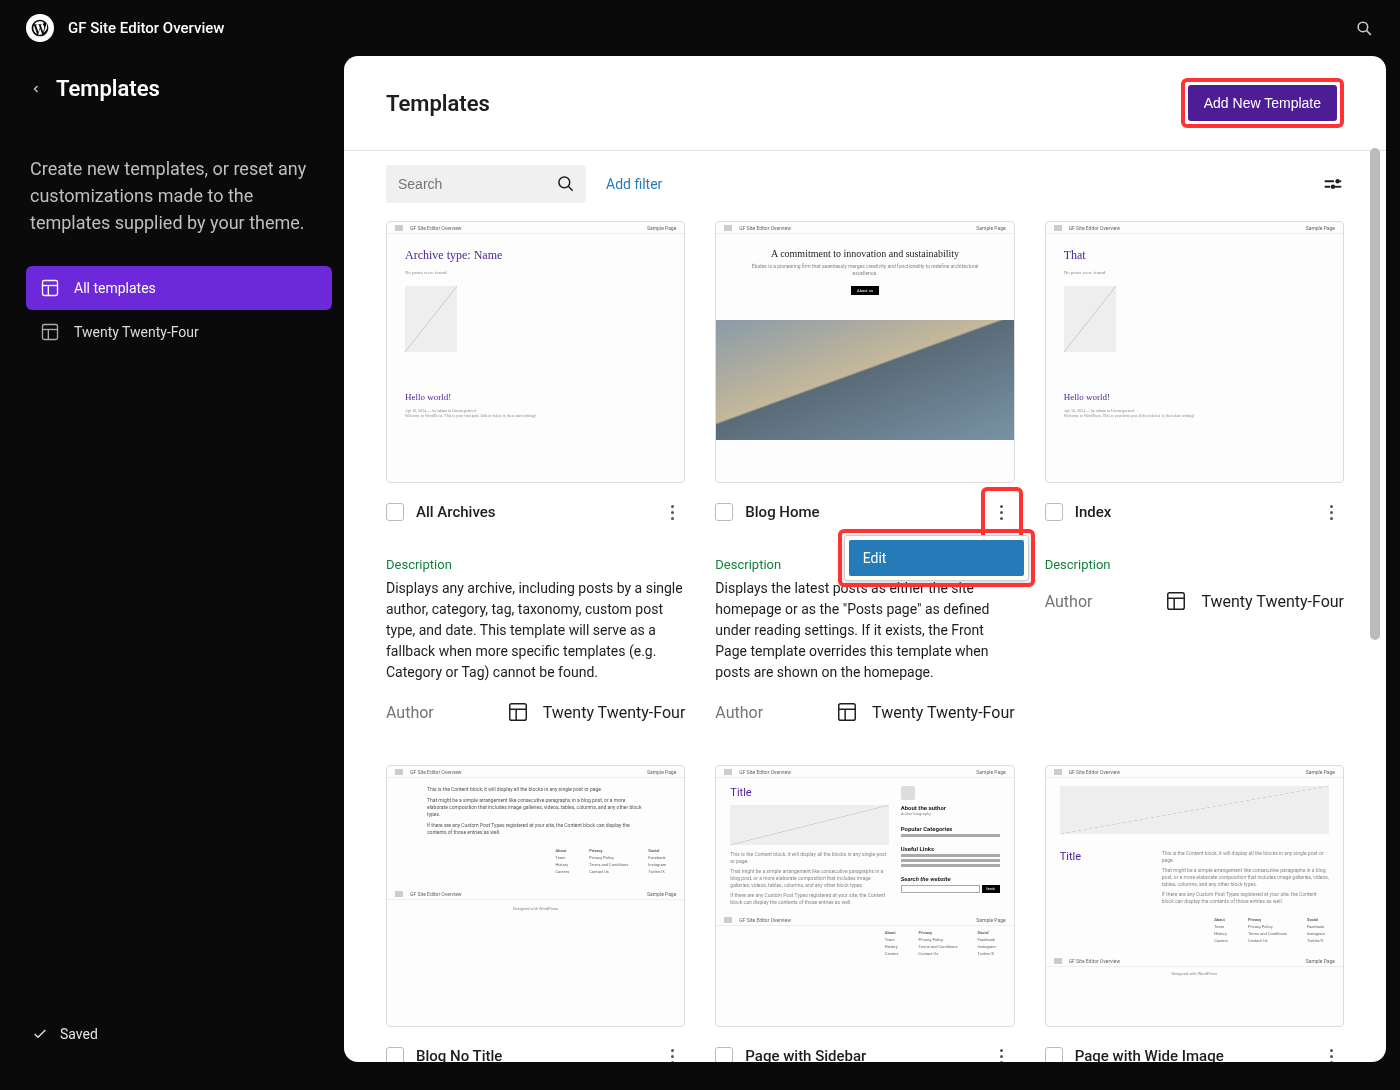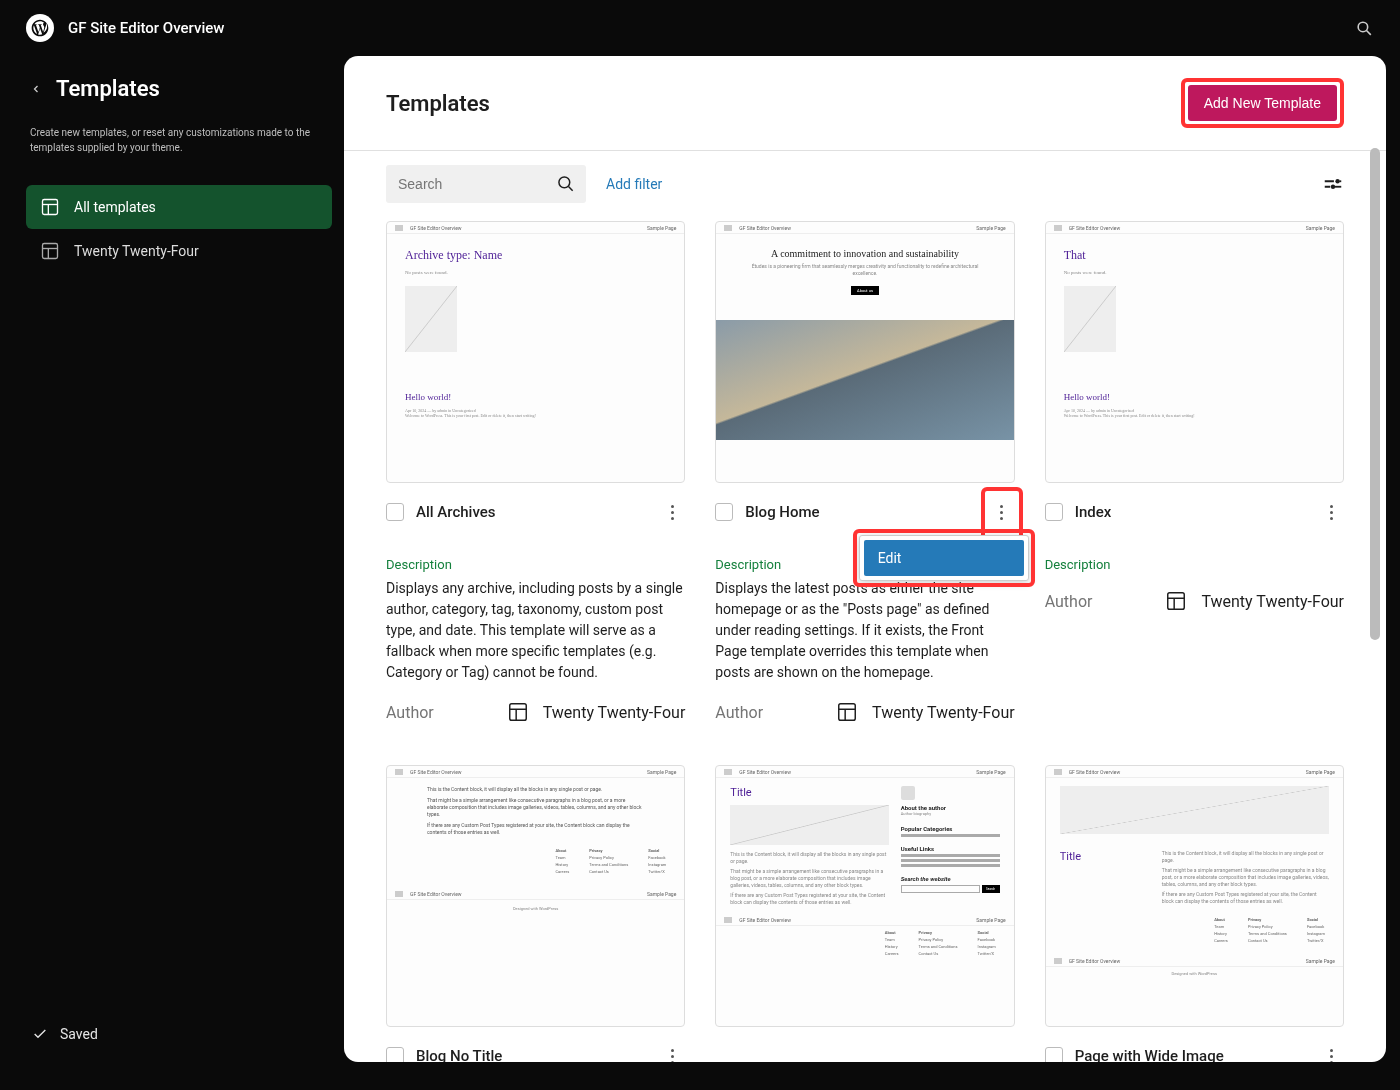--- a/index.html
+++ b/index.html
@@ -9,30 +9,30 @@
 .topbar { height: 56px; display: flex; align-items: center; padding: 0 12px; }
 .wp-logo { width: 28px; height: 28px; border-radius: 50%; background: #fff; color: #0a0a0a; display: flex; align-items: center; justify-content: center; font-weight: bold; font-size: 18px; margin-right: 14px; }
 .site-title { color: #fff; font-size: 15px; font-weight: 500; flex: 1; }
 .spotlight { color: #ccc; cursor: pointer; }
 
 .layout { display: flex; height: calc(100% - 70px); }
 .sidebar { width: 330px; padding: 20px 12px 0 12px; display: flex; flex-direction: column; color: #ddd; }
 .sb-head { display: flex; align-items: center; gap: 14px; margin-bottom: 24px; padding-left: 4px; }
 .sb-back { color: #ccc; cursor: pointer; font-size: 14px; }
 .sb-title { color: #fff; font-size: 22px; font-weight: 600; }
-.sb-desc { font-size: 10px; color: #bfbfbf; line-height: 1.5; padding: 0 4px; margin-bottom: 30px; }
+.sb-desc { font-size: 18px; color: #bfbfbf; line-height: 1.5; padding: 0 4px; margin-bottom: 30px; margin-top: 30px; }
 .sb-item { display: flex; align-items: center; gap: 14px; padding: 12px 14px; border-radius: 6px; font-size: 14px; color: #ddd; cursor: pointer; }
-.sb-item.active { background: #14532d; color: #fff; }
+.sb-item.active { background: #6d28d9; color: #fff; }
 .sb-footer { margin-top: auto; padding: 20px 6px; display: flex; align-items: center; gap: 12px; color: #e5e5e5; font-size: 14px; }
 
 .main { flex: 1; background: #fff; color: #1e1e1e; border-radius: 14px; display: flex; flex-direction: column; overflow: hidden; position: relative; }
 .m-head { display: flex; align-items: center; justify-content: space-between; padding: 22px 42px; border-bottom: 1px solid #e0e0e0; }
 .m-title { font-size: 22px; font-weight: 600; }
 .add-btn-wrap { border: 4px solid #f33; border-radius: 6px; padding: 3px; }
-.add-btn { background: #be185d; color: #fff; border: none; padding: 10px 16px; font-size: 14px; border-radius: 3px; cursor: pointer; }
+.add-btn { background: #4c1d95; color: #fff; border: none; padding: 10px 16px; font-size: 14px; border-radius: 3px; cursor: pointer; }
 
 .m-toolbar { display: flex; align-items: center; padding: 14px 42px 12px 42px; gap: 20px; }
 .search-box { position: relative; width: 200px; }
 .search-box input { width: 100%; padding: 11px 36px 11px 12px; background: #f0f0f0; border: none; border-radius: 3px; font-size: 14px; }
 .search-box .search-ic { position: absolute; right: 10px; top: 50%; transform: translateY(-50%); color: #1e1e1e; }
 .add-filter { color: #257ab8; font-size: 14px; cursor: pointer; }
 .sliders { margin-left: auto; color: #1e1e1e; cursor: pointer; }
 
 .m-body { flex: 1; overflow-y: auto; padding: 6px 42px 30px 42px; }
 .grid { display: grid; grid-template-columns: repeat(3, 1fr); gap: 42px 30px; }
@@ -44,21 +44,21 @@
 .more-btn { width: 26px; height: 26px; display: flex; flex-direction: column; align-items: center; justify-content: center; gap: 3px; cursor: pointer; }
 .more-btn .d { width: 3px; height: 3px; border-radius: 50%; background: #555; }
 .card-sub { font-size: 13px; color: #15803d; margin-top: 32px; }
 .card-desc { font-size: 14px; color: #1e1e1e; line-height: 1.5; margin-top: 6px; }
 .card-auth { display: flex; align-items: center; gap: 14px; margin-top: 18px; font-size: 16px; }
 .card-auth-label { color: #757575; flex: 1; }
 .card-auth-name { color: #1e1e1e; }
 
 .more-wrap { position: relative; }
 .more-highlight { position: absolute; top: -12px; left: -8px; right: -8px; bottom: -130%; border: 4px solid #f33; border-radius: 6px; pointer-events: none; }
-.popover { position: absolute; top: 36px; right: -14px; width: 170px; background: #fff; border: 1px solid #ccc; box-shadow: 0 2px 8px rgba(0,0,0,.2); z-index: 10; padding: 4px; border-radius: 3px; }
+.popover { position: absolute; top: 36px; right: -14px; width: 185px; background: #fff; border: 1px solid #ccc; box-shadow: 0 2px 8px rgba(0,0,0,.2); z-index: 10; padding: 4px; border-radius: 3px; }
 .popover-highlight { position: absolute; inset: -7px; border: 4px solid #f33; border-radius: 6px; pointer-events: none; }
 .pop-item { background: #257ab8; color: #fff; padding: 10px 14px; font-size: 14px; cursor: pointer; border-radius: 2px; }
 
 .scrollbar-ind { position: absolute; right: 6px; top: 92px; bottom: 20px; width: 10px; }
 .scrollbar-thumb { position: absolute; top: 0; width: 100%; height: 55%; background: #bbb; border-radius: 5px; }
 
 
 .th-bar { height: 12px; display: flex; align-items: center; padding: 0 8px; font-size: 5px; color: #666; border-bottom: 1px solid #eee; justify-content: space-between; }
 .th-bar .logo-dot { width: 8px; height: 6px; background: #ccc; margin-right: 3px; }
 .th-bar .left { display: flex; align-items: center; gap: 4px; }
@@ -422,20 +422,32 @@
                     <span>Contact Us</span>
                   </div>
   <div>
                     <strong>Social</strong>
                     <span>Facebook</span>
                     <span>Instagram</span>
                     <span>Twitter/X</span>
                   </div>
 </div>
               </div>
+    <div class="card-row">
+      <div class="chk"></div>
+      <div class="card-title">Page with Sidebar</div>
+      <div class="more-wrap">
+        <div class="more-btn">
+                    <span class="d"></span>
+                    <span class="d"></span>
+                    <span class="d"></span>
+                  </div>
+
+      </div>
+    </div>
 
     </div>
             <div class="card">
     <div class="thumb">
                 <div class="th-bar">
                   <span class="left">
                     <span class="logo-dot"></span>
                     <span>GF Site Editor Overview</span>
                   </span>
                   <span>Sample Page</span>

